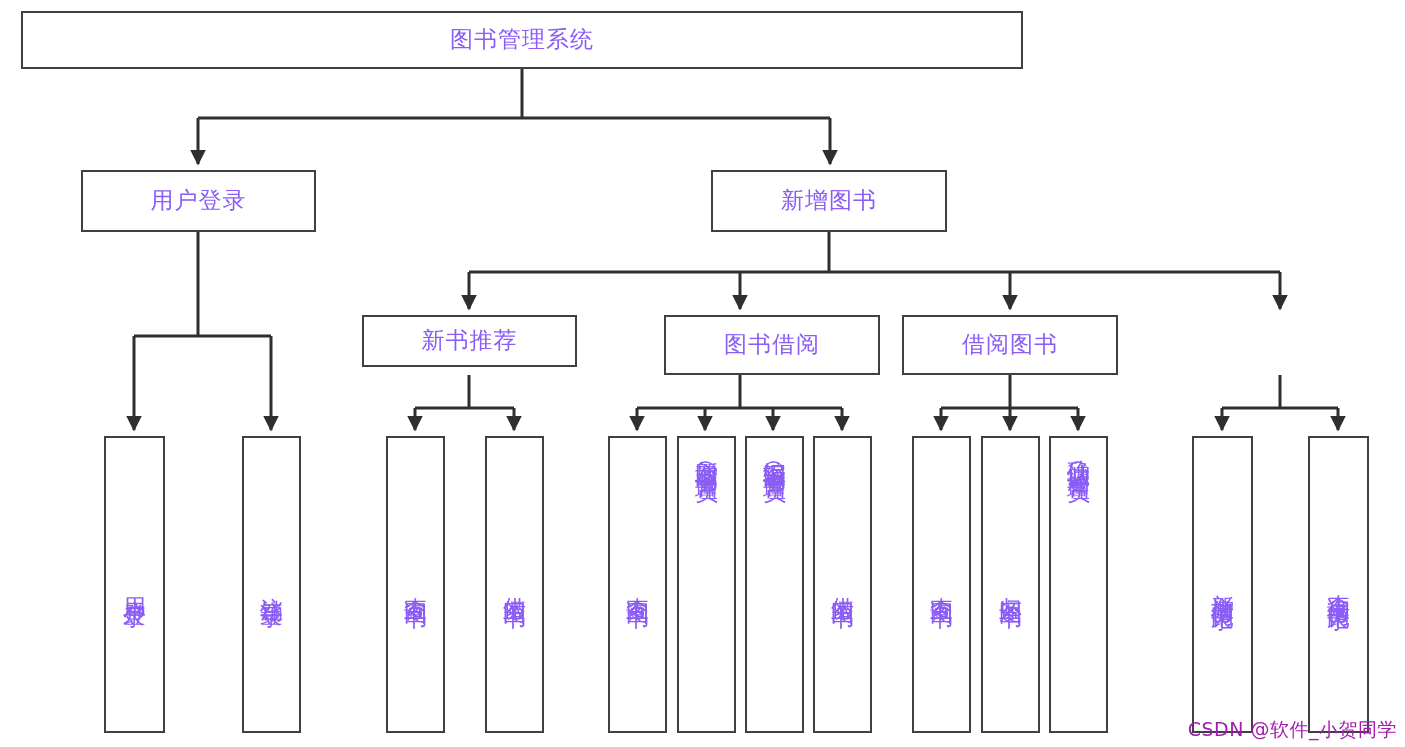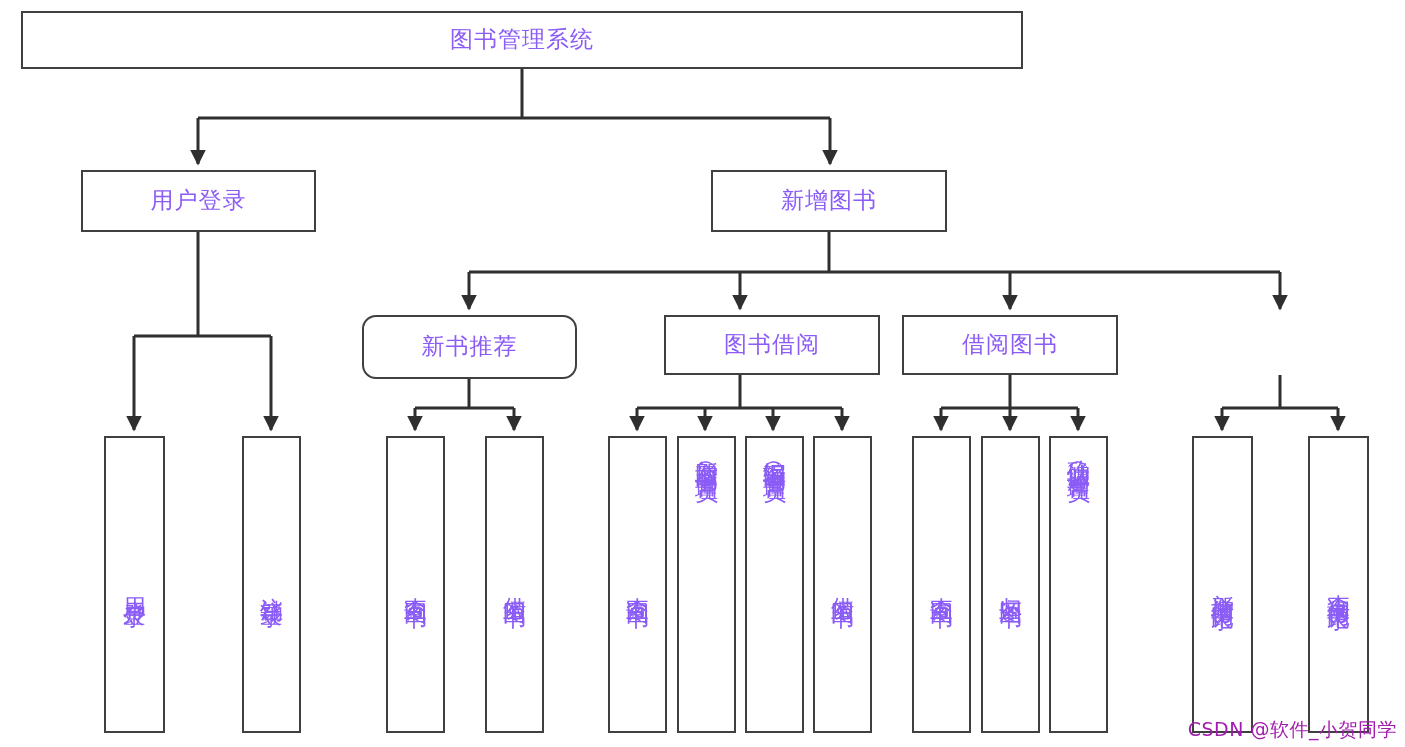--- a/index.html
+++ b/index.html
@@ -134,21 +134,21 @@
     <span>图书管理系统</span>
   </div>
 
   <div class="node h" style="left:81px; top:170px; width:235px; height:62px;">
     <span>用户登录</span>
   </div>
   <div class="node h" style="left:711px; top:170px; width:236px; height:62px;">
     <span>新增图书</span>
   </div>
 
-  <div class="node h" style="left:362px; top:315px; width:215px; height:64px;border-radius:14px;">
+  <div class="node h" style="left:362px; top:315px; width:215px; height:52px;">
     <span>新书推荐</span>
   </div>
   <div class="node h" style="left:632px; top:315px; width:216px; height:60px;margin-left:32px;">
     <span>图书借阅</span>
   </div>
   <div class="node h" style="left:902px; top:315px; width:216px; height:60px;">
     <span>借阅图书</span>
   </div>
 
   <div class="node v" style="left:104px; top:436px; width:61px; height:297px;">

